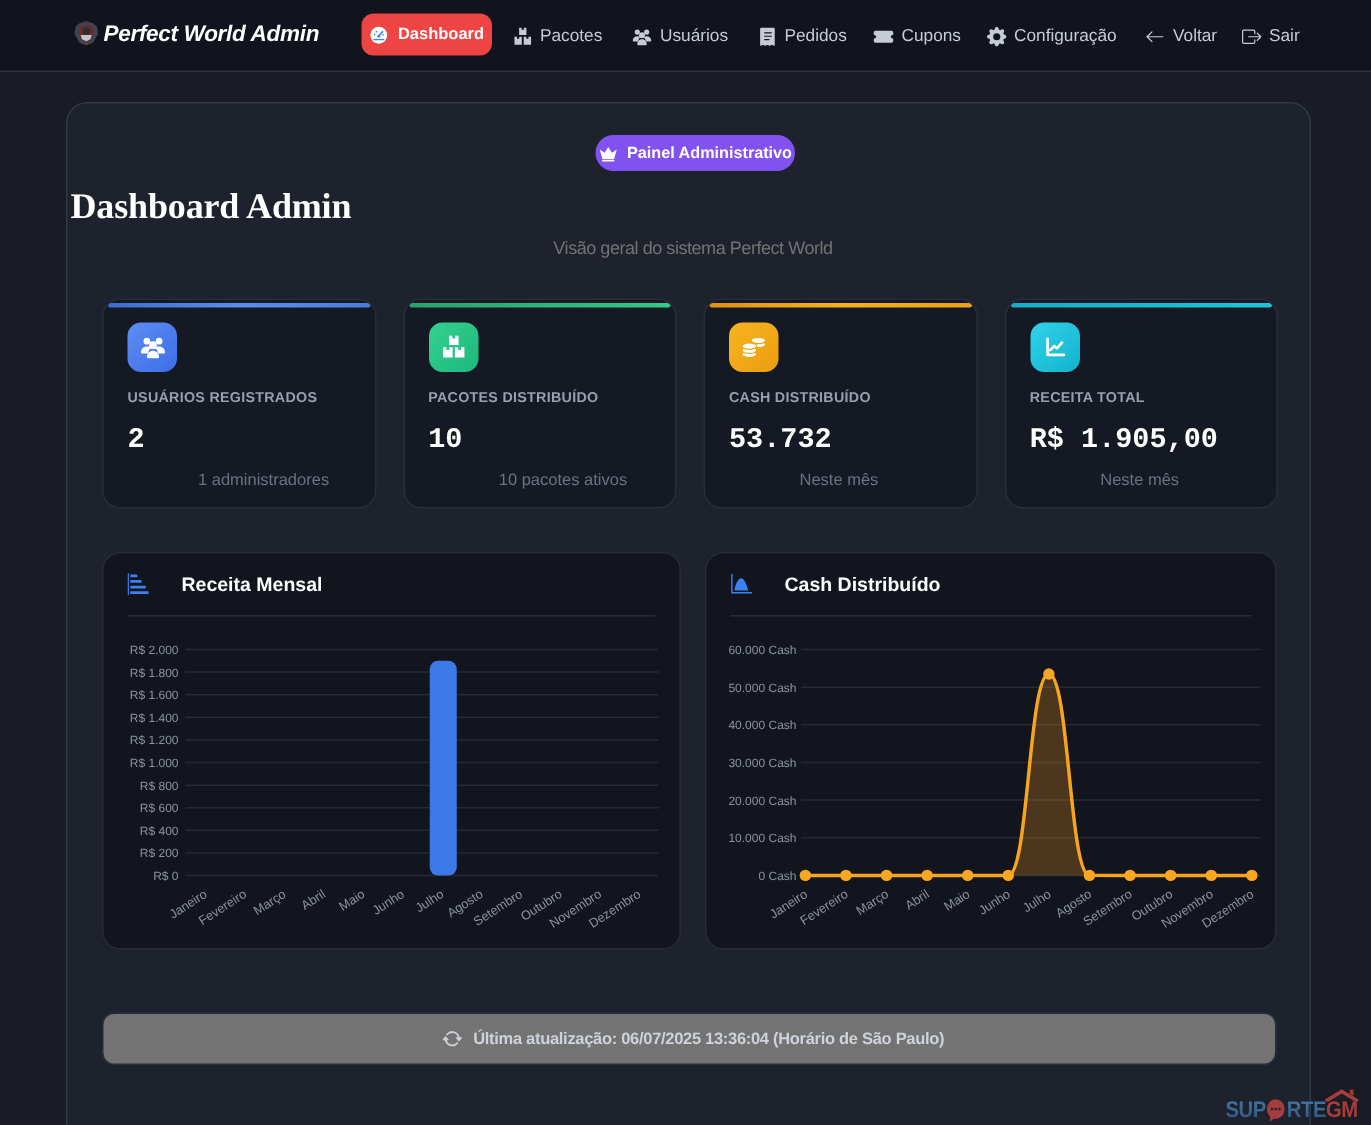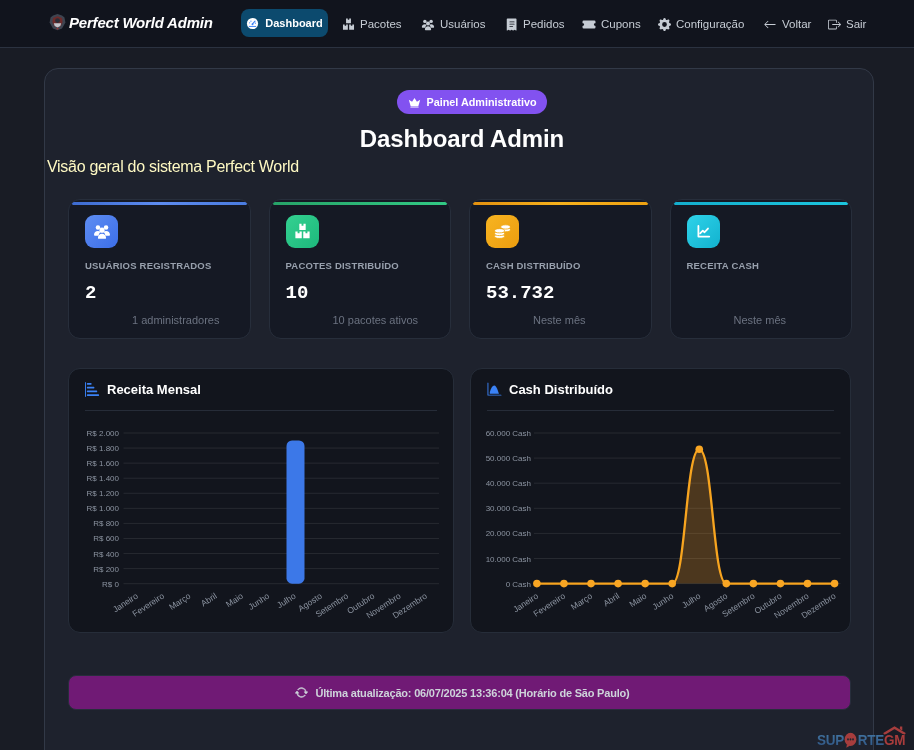--- a/index.html
+++ b/index.html
@@ -4,40 +4,40 @@
 <style>
 * { margin:0; padding:0; box-sizing:border-box; }
 html,body { width:914px; height:750px; overflow:hidden; }
 body { background:#191c25; font-family:"Liberation Sans", sans-serif; position:relative; }
 
 #nav { position:absolute; left:0; top:0; width:914px; height:48px; background:#11141d; border-bottom:1px solid #2b3240; }
 #brand { position:absolute; left:69px; top:14px; font-size:15px; font-weight:bold; color:#fff; letter-spacing:-0.2px;font-style:italic; }
 #navlogo { position:absolute; left:49px; top:13px; width:17px; height:18px; }
 .navitem { position:absolute; top:0; height:48px; display:flex; align-items:center; gap:5px; color:#c6ccd4; font-size:11.5px; font-weight:500; }
 .navitem svg { display:block; }
-#btn-dash { position:absolute; left:241px; top:9px; width:87px; height:28px; background:#0c4a6e; border-radius:8px; display:flex; align-items:center; justify-content:center; gap:6px; color:#fff; font-size:11px; font-weight:600; }
+#btn-dash { position:absolute; left:241px; top:9px; width:87px; height:28px; background:#ef4444; border-radius:8px; display:flex; align-items:center; justify-content:center; gap:6px; color:#fff; font-size:11px; font-weight:600; }
 
 #main { position:absolute; left:44px; top:68px; width:830px; height:700px; background:#1e222d; border:1px solid #323947; border-radius:14px; }
 
-#badge { position:absolute; left:397px; top:90px; width:150px; height:24px; background:#8252f0; border-radius:12px; display:flex; align-items:center; justify-content:center; gap:6px; color:#fff; font-size:10.8px; font-weight:bold; }
-#h1 { position:absolute; left:47px; top:124.5px; width:830px; text-align:center; color:#fff; font-size:24px; font-weight:bold; letter-spacing:-0.1px; }
-#sub { position:absolute; left:47px; top:158px; width:830px; color:#fef9c3; font-size:16px; letter-spacing:-0.3px; }
+#badge { position:absolute; left:397px; top:90px; width:133px; height:24px; background:#8252f0; border-radius:12px; display:flex; align-items:center; justify-content:center; gap:6px; color:#fff; font-size:10.8px; font-weight:bold; }
+#h1 { position:absolute; left:47px; top:124.5px; width:830px; color:#fff; font-size:24px; font-weight:bold; letter-spacing:-0.1px;font-family:Liberation Serif, serif; }
+#sub { position:absolute; left:47px; top:158px; width:830px; text-align:center; color:#737373; font-size:12px; letter-spacing:-0.3px; }
 
 .scard { position:absolute; top:199px; width:182.5px; height:140px; background:#151924; border:1px solid #272e3b; border-radius:12px; overflow:hidden; }
 .sbar { position:absolute; left:3px; right:3px; top:2px; height:3px; border-radius:3px; }
 .sicon { position:absolute; left:16px; top:15px; width:33px; height:33px; border-radius:9px; display:flex; align-items:center; justify-content:center; }
 .slabel { position:absolute; left:16px; top:59.5px; font-size:9.5px; font-weight:bold; color:#98a0ad; letter-spacing:0.2px; }
 .snum { position:absolute; left:16px; top:82px; font-family:"Liberation Mono", monospace; font-size:19px; font-weight:bold; color:#fff; }
 .ssub { position:absolute; left:16px; top:114px; font-size:11px; color:#6b7280;margin-left:47px; }
 
 .ccard { position:absolute; top:368px; height:265px; background:#12151d; border:1px solid #262d39; border-radius:12px; }
-.chead { position:absolute; left:16px; right:16px; top:0; height:42px; border-bottom:1px solid #262c38; display:flex; align-items:center; gap:7px; }
+.chead { position:absolute; left:16px; right:16px; top:0; height:42px; border-bottom:1px solid #262c38; display:flex; align-items:center; gap:21px; }
 .chead span { color:#fff; font-size:13px; font-weight:bold; }
 
-#upd { position:absolute; left:68px; padding-left:6px; top:675px; width:783px; height:35px; background:#701a75; border:1px solid #272e3b; border-radius:8px; display:flex; align-items:center; justify-content:center; gap:7px; color:#ced3da; font-size:11px; font-weight:bold; letter-spacing:-0.2px; }
+#upd { position:absolute; left:68px; padding-left:6px; top:675px; width:783px; height:35px; background:#737373; border:1px solid #272e3b; border-radius:8px; display:flex; align-items:center; justify-content:center; gap:7px; color:#ced3da; font-size:11px; font-weight:bold; letter-spacing:-0.2px; }
 
 #wm { position:absolute; left:817px; top:733px; display:flex; align-items:flex-end; font-weight:800; font-size:13.5px; letter-spacing:-0.3px; transform:scaleY(1.12); transform-origin:bottom; }
 .wmblue { background:linear-gradient(180deg,#457aa6,#2e5382); -webkit-background-clip:text; background-clip:text; color:transparent; }
 .wmred { color:#a83c3c; }
 </style>
 </head>
 <body>
 <div id="main"></div>
 <div id="nav"></div>
 <svg id="navlogo" viewBox="0 0 17 18">
@@ -142,21 +142,22 @@
  <div class="ssub">Neste mês</div>
 </div>
 <div class="scard" style="left:669.5px;">
     <div class="sbar" style="background:linear-gradient(90deg,#14aecd,#1cc5de);"></div>
  <div class="sicon" style="background:linear-gradient(135deg,#2fd3e9,#12b2cf);">
       <svg width="17" height="17" viewBox="0 0 16 16" fill="none" stroke="#fff" stroke-width="1.7" stroke-linecap="round" stroke-linejoin="round">
         <path d="M3.2 2.8v10h10.2"></path>
         <path d="M4.8 9.8 7.4 7.2 9 8.7l3.2-3.5"></path>
       </svg>
     </div>
- <div class="slabel">RECEITA CASH</div>
+ <div class="slabel">RECEITA TOTAL</div>
+ <div class="snum">R$ 1.905,00</div>
  <div class="ssub">Neste mês</div>
 </div>
 
 <div class="ccard" style="left:68px; width:386px;">
  <div class="chead">
       <svg width="15" height="15" viewBox="0 0 16 16" fill="#3b82f6">
         <path d="M.5 0a.5.5 0 0 1 .5.5v15a.5.5 0 0 1-1 0V.5a.5.5 0 0 1 .5-.5zM2 1.5a.5.5 0 0 1 .5-.5h4a.5.5 0 0 1 .5.5v1a.5.5 0 0 1-.5.5h-4a.5.5 0 0 1-.5-.5v-1zm0 4a.5.5 0 0 1 .5-.5h7a.5.5 0 0 1 .5.5v1a.5.5 0 0 1-.5.5h-7a.5.5 0 0 1-.5-.5v-1zm0 4a.5.5 0 0 1 .5-.5h10a.5.5 0 0 1 .5.5v1a.5.5 0 0 1-.5.5h-10a.5.5 0 0 1-.5-.5v-1zm0 4a.5.5 0 0 1 .5-.5h12a.5.5 0 0 1 .5.5v1a.5.5 0 0 1-.5.5h-12a.5.5 0 0 1-.5-.5v-1z"></path>
       </svg>
       <span>Receita Mensal</span>
     </div>

